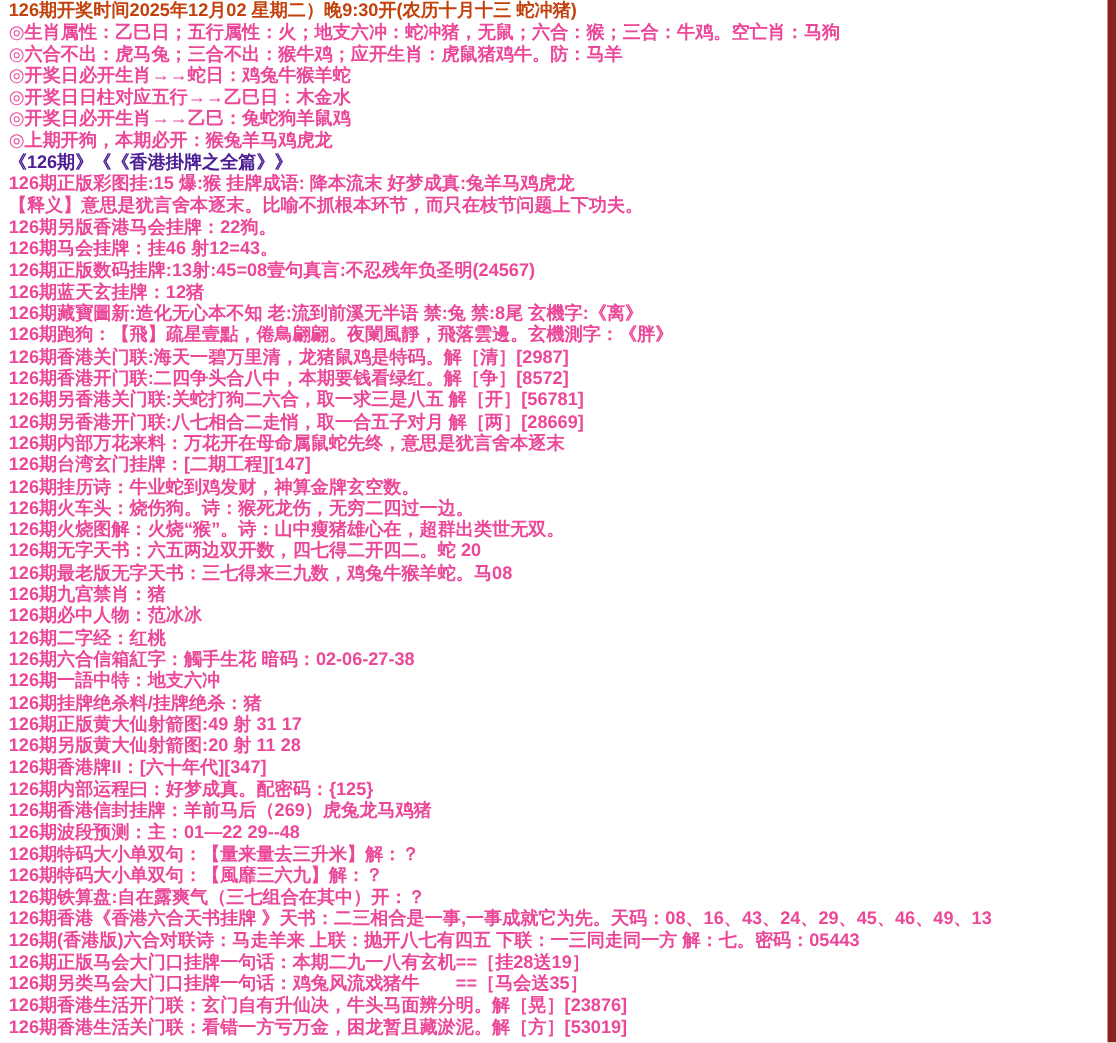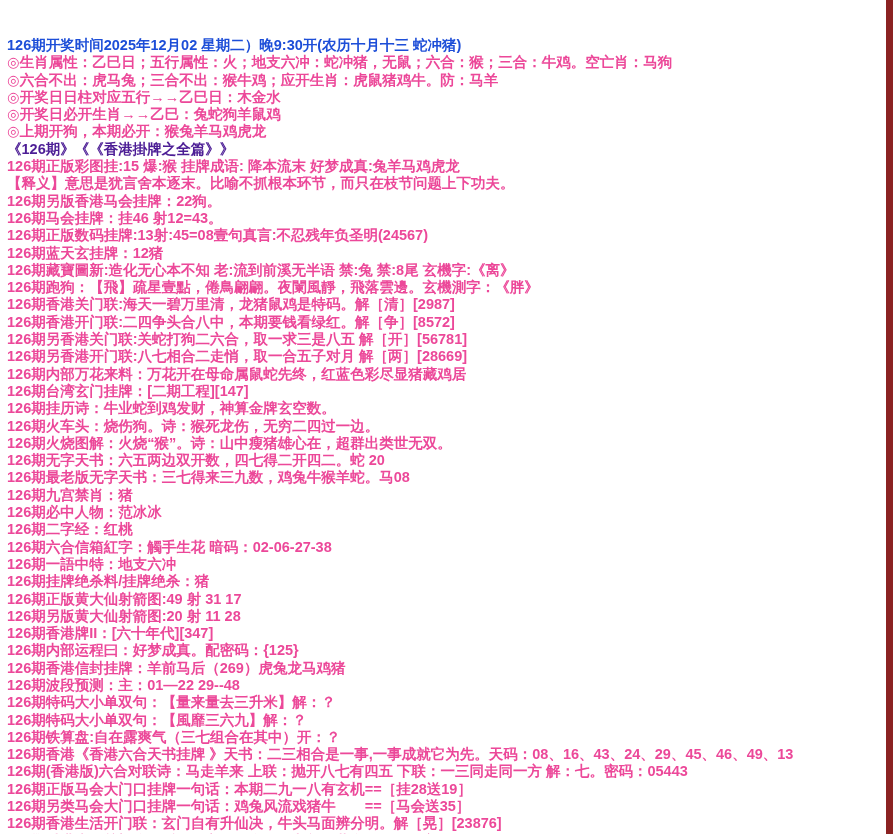--- a/index.html
+++ b/index.html
@@ -44,40 +44,41 @@
     width: 7px;
     height: 834px;
     background: #8b2222;
   }
 </style>
 </head>
 <body>
 
 <div class="page">
   <div class="content">
-      <div class="text-line red" style="color: #1d4ed8; margin-top: 36px;">126期开奖时间2025年12月02 星期二）晚9:30开(农历十月十三 蛇冲猪)</div>
+      <div class="text-line red" style="color: #c2410c;">126期开奖时间2025年12月02 星期二）晚9:30开(农历十月十三 蛇冲猪)</div>
       <div class="text-line">◎生肖属性：乙巳日；五行属性：火；地支六冲：蛇冲猪，无鼠；六合：猴；三合：牛鸡。空亡肖：马狗</div>
       <div class="text-line">◎六合不出：虎马兔；三合不出：猴牛鸡；应开生肖：虎鼠猪鸡牛。防：马羊</div>
+      <div class="text-line">◎开奖日必开生肖→→蛇日：鸡兔牛猴羊蛇</div>
       <div class="text-line">◎开奖日日柱对应五行→→乙巳日：木金水</div>
       <div class="text-line">◎开奖日必开生肖→→乙巳：兔蛇狗羊鼠鸡</div>
       <div class="text-line">◎上期开狗，本期必开：猴兔羊马鸡虎龙</div>
       <div class="text-line red" style="color: #4c1d95;">《126期》《《香港掛牌之全篇》》</div>
       <div class="text-line">126期正版彩图挂:15 爆:猴 挂牌成语: 降本流末 好梦成真:兔羊马鸡虎龙</div>
       <div class="text-line">【释义】意思是犹言舍本逐末。比喻不抓根本环节，而只在枝节问题上下功夫。</div>
       <div class="text-line">126期另版香港马会挂牌：22狗。</div>
       <div class="text-line">126期马会挂牌：挂46 射12=43。</div>
       <div class="text-line">126期正版数码挂牌:13射:45=08壹句真言:不忍残年负圣明(24567)</div>
       <div class="text-line">126期蓝天玄挂牌：12猪</div>
       <div class="text-line">126期藏寶圖新:造化无心本不知 老:流到前溪无半语 禁:兔 禁:8尾 玄機字:《离》</div>
       <div class="text-line">126期跑狗：【飛】疏星壹點，倦鳥翩翩。夜闌風靜，飛落雲邊。玄機測字：《胖》</div>
       <div class="text-line">126期香港关门联:海天一碧万里清，龙猪鼠鸡是特码。解［清］[2987]</div>
       <div class="text-line">126期香港开门联:二四争头合八中，本期要钱看绿红。解［争］[8572]</div>
       <div class="text-line">126期另香港关门联:关蛇打狗二六合，取一求三是八五 解［开］[56781]</div>
       <div class="text-line">126期另香港开门联:八七相合二走悄，取一合五子对月 解［两］[28669]</div>
-      <div class="text-line">126期内部万花来料：万花开在母命属鼠蛇先终，红蓝色彩尽显猪藏鸡居</div>
+      <div class="text-line">126期内部万花来料：万花开在母命属鼠蛇先终，意思是犹言舍本逐末</div>
       <div class="text-line">126期台湾玄门挂牌：[二期工程][147]</div>
       <div class="text-line">126期挂历诗：牛业蛇到鸡发财，神算金牌玄空数。</div>
       <div class="text-line">126期火车头：烧伤狗。诗：猴死龙伤，无穷二四过一边。</div>
       <div class="text-line">126期火烧图解：火烧“猴”。诗：山中瘦猪雄心在，超群出类世无双。</div>
       <div class="text-line">126期无字天书：六五两边双开数，四七得二开四二。蛇 20</div>
       <div class="text-line">126期最老版无字天书：三七得来三九数，鸡兔牛猴羊蛇。马08</div>
       <div class="text-line">126期九宫禁肖：猪</div>
       <div class="text-line">126期必中人物：范冰冰</div>
       <div class="text-line">126期二字经：红桃</div>
       <div class="text-line">126期六合信箱紅字：觸手生花 暗码：02-06-27-38</div>

